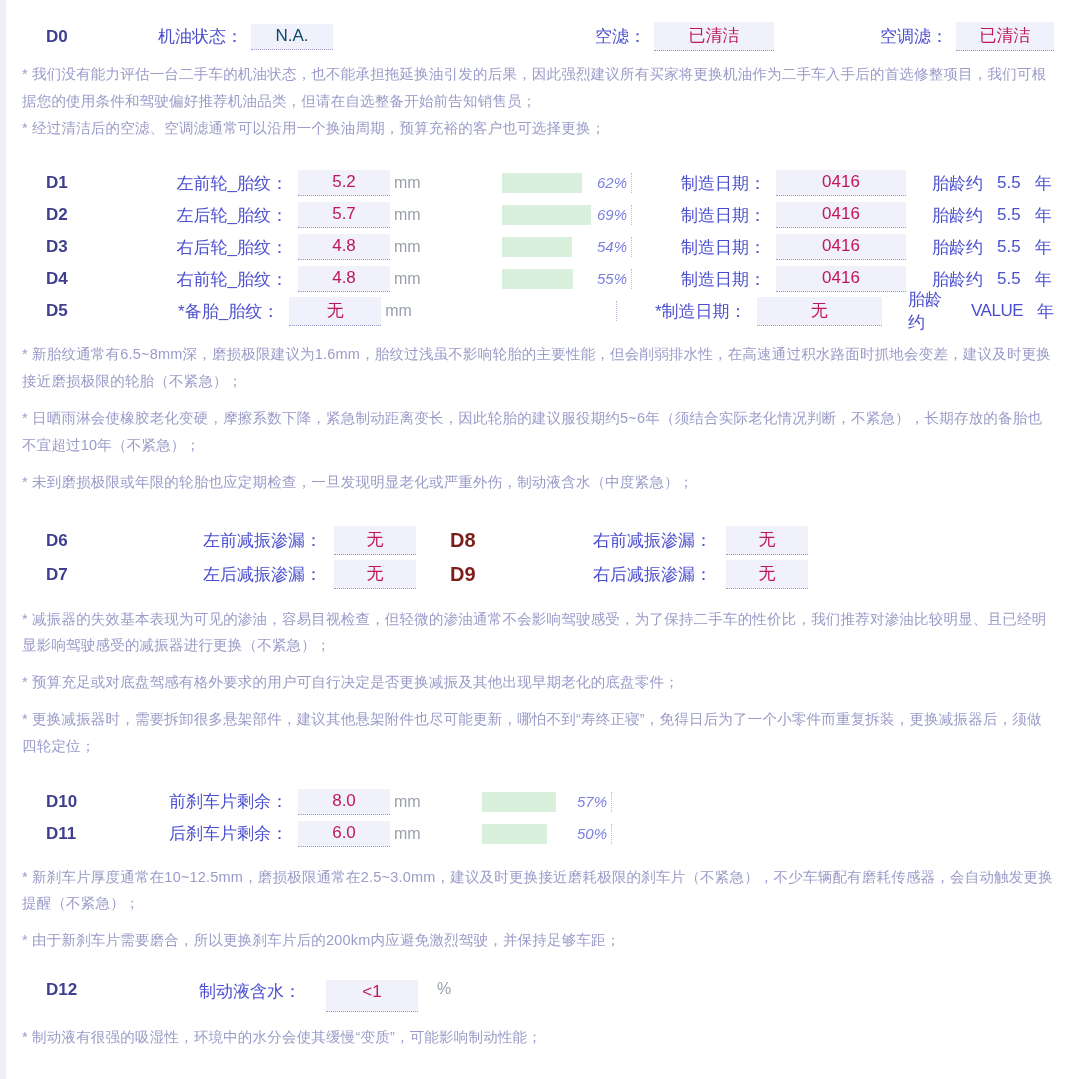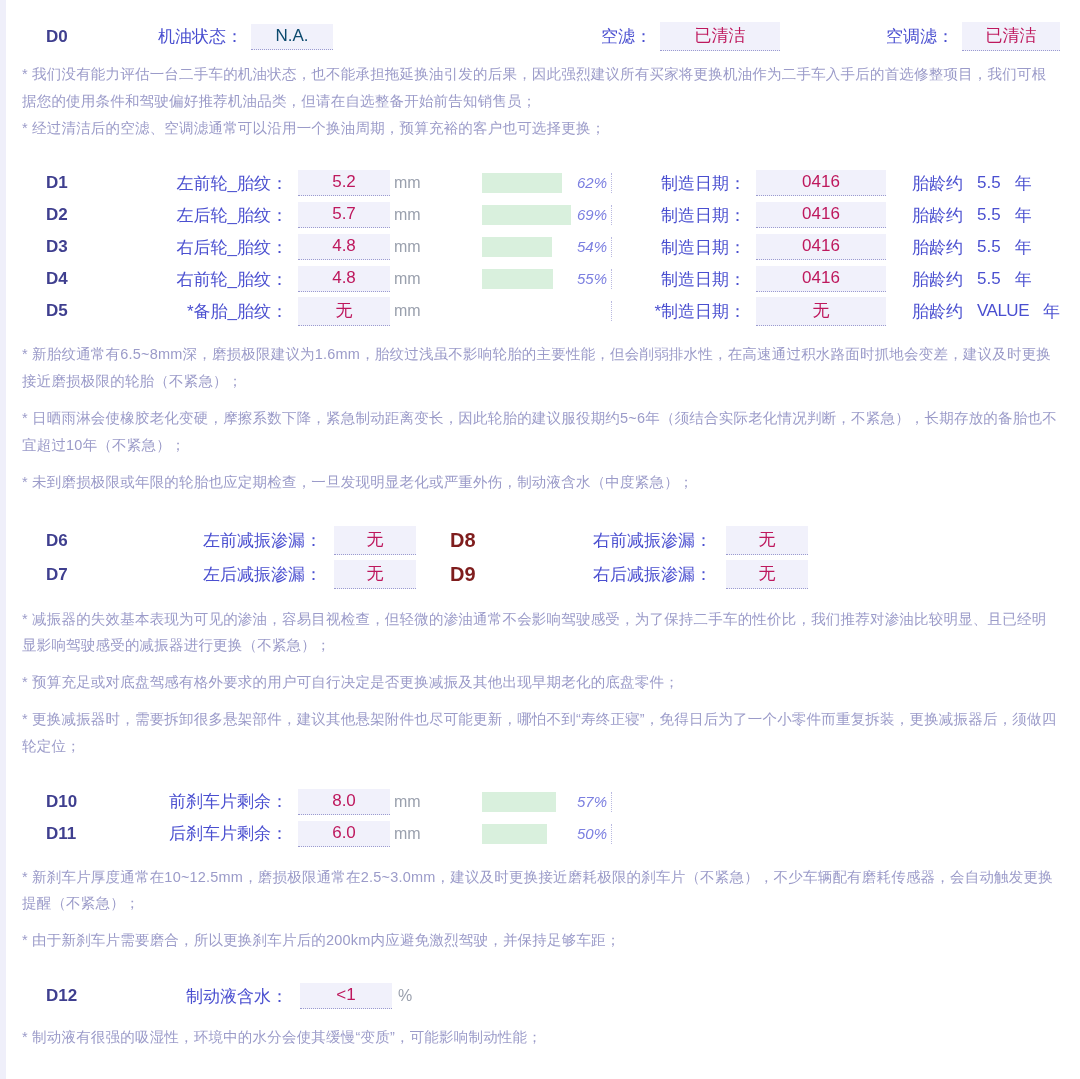--- a/index.html
+++ b/index.html
@@ -8,21 +8,21 @@
     width:1080px; height:1079px;
     background:#fff;
     font-family:"Liberation Sans", sans-serif;
     color:#5b5fb8;
     position:relative;
     overflow:hidden;
   }
   .page {
     position:relative;
     width:1080px; height:1079px;
-    padding:18px 20px 0 22px;
+    padding:18px 26px 0 22px;
   }
   .left-rule {
     position:absolute; left:0; top:0; bottom:0; width:6px;
     background:#efeffa;
   }
   
   .row { display:flex; align-items:center; }
   .code {
     font-weight:bold; color:#3f3f8f; font-size:17px;
     width:64px; text-align:left; padding-left:24px;
@@ -60,21 +60,21 @@
   .d0-group2 { display:flex; align-items:center; margin-left:34px; }
 
   
   .tire-table { margin-top:26px; }
   .tire-row { display:flex; align-items:center; height:32px; }
   .tire-row .code { width:88px; padding-left:24px; }
   .tire-row .label { width:178px; }
   .tire-row .tread { width:92px; margin-left:10px; }
   .tire-row .unit { width:40px; margin-left:4px; }
   .bar-wrap {
-    width:130px; height:20px; position:relative; margin-left:48px;
+    width:130px; height:20px; position:relative; margin-left:68px;
     border-right:1px dotted #b9b9e0;
   }
   .bar {
     height:20px; background:#d9f0dd;
   }
   .bar-pct {
     position:absolute; right:4px; top:1px;
     font-style:italic; color:#7b7fe0; font-size:15px;
   }
   .tire-row .mdate-label { width:120px; text-align:right; margin-left:14px; }
@@ -97,21 +97,21 @@
   .brake-table { margin-top:26px; }
   .brake-row { display:flex; align-items:center; height:32px; }
   .brake-row .code { width:88px; padding-left:24px; }
   .brake-row .label { width:178px; }
   .brake-row .value-box { width:92px; margin-left:10px; }
   .brake-row .unit { width:40px; margin-left:4px; }
   .brake-row .bar-wrap { margin-left:48px; }
 
   
   .fluid-table { margin-top:26px; }
-  .fluid-row { display:flex; align-items:center; height:32px; }
+  .fluid-row { display:flex; height:32px;gap:13px; }
   .fluid-row .code { width:100px; padding-left:24px; }
   .fluid-row .label { width:166px; }
   .fluid-row .value-box { width:82px; margin-left:12px; }
 </style>
 </head>
 <body>
 
 <div class="page">
   <div class="left-rule"></div>
 

